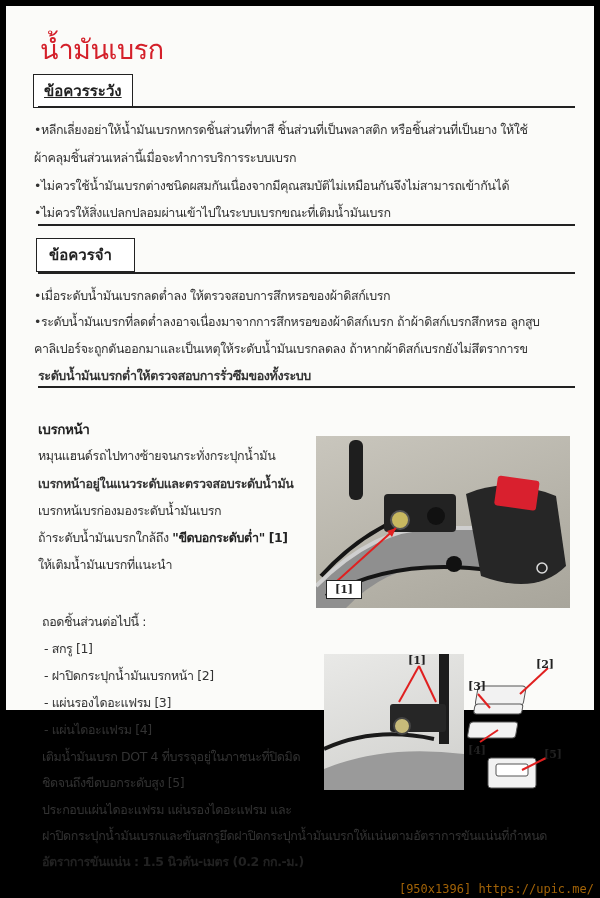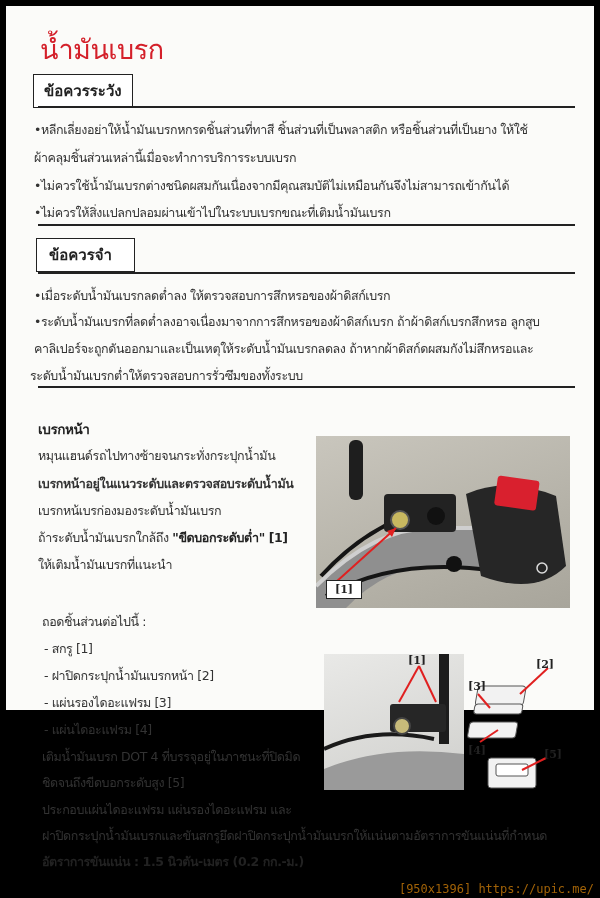--- a/index.html
+++ b/index.html
@@ -14,34 +14,34 @@
   .label{position:absolute;font-size:11px;font-weight:bold;color:#222;font-family:"DejaVu Serif","Liberation Serif",serif;}
   .footer-badge{position:absolute;right:6px;bottom:2px;color:#a16207;font-size:12px;font-family:"DejaVu Sans Mono","Liberation Mono",monospace;}
 </style>
 </head>
 <body>
 
 <div class="page">
 
   <div class="title">น้ำมันเบรก</div>
 
-  <div class="boxhead" style="left:27px;top:68px;">ข้อควรระวัง</div>
+  <div class="boxhead" style="left:27px;top:68px;text-decoration:underline;">ข้อควรระวัง</div>
   <div class="rule" style="top:100px;"></div>
   <div class="txt" style="left:28px;top:114px;">•หลีกเลี่ยงอย่าให้น้ำมันเบรกหกรดชิ้นส่วนที่ทาสี ชิ้นส่วนที่เป็นพลาสติก หรือชิ้นส่วนที่เป็นยาง ให้ใช้</div>
   <div class="txt" style="left:28px;top:142px;">ผ้าคลุมชิ้นส่วนเหล่านี้เมื่อจะทำการบริการระบบเบรก</div>
   <div class="txt" style="left:28px;top:170px;">•ไม่ควรใช้น้ำมันเบรกต่างชนิดผสมกันเนื่องจากมีคุณสมบัติไม่เหมือนกันจึงไม่สามารถเข้ากันได้</div>
   <div class="txt" style="left:28px;top:197px;">•ไม่ควรให้สิ่งแปลกปลอมผ่านเข้าไปในระบบเบรกขณะที่เติมน้ำมันเบรก</div>
   <div class="rule" style="top:218px;"></div>
 
   <div class="boxhead" style="left:30px;top:232px;padding:4px 22px 4px 12px;">ข้อควรจำ</div>
   <div class="rule" style="top:266px;"></div>
   <div class="txt" style="left:28px;top:280px;">•เมื่อระดับน้ำมันเบรกลดต่ำลง ให้ตรวจสอบการสึกหรอของผ้าดิสก์เบรก</div>
   <div class="txt" style="left:28px;top:306px;text-align:right;">•ระดับน้ำมันเบรกที่ลดต่ำลงอาจเนื่องมาจากการสึกหรอของผ้าดิสก์เบรก ถ้าผ้าดิสก์เบรกสึกหรอ ลูกสูบ</div>
-  <div class="txt" style="left:28px;top:333px;">คาลิเปอร์จะถูกดันออกมาและเป็นเหตุให้ระดับน้ำมันเบรกลดลง ถ้าหากผ้าดิสก์ดผสมกังไม่สึกหรอและ</div>
-  <div class="txt" style="left:24px;top:360px;">ระดับน้ำมันเบรกต่ำให้ตรวจสอบการรั่วซึมของทั้งระบบ</div>
+  <div class="txt" style="left:28px;top:333px;">คาลิเปอร์จะถูกดันออกมาและเป็นเหตุให้ระดับน้ำมันเบรกลดลง ถ้าหากผ้าดิสก์เบรกยังไม่สึตราการข</div>
+  <div class="txt" style="left:32px;top:360px;font-weight:bold;">ระดับน้ำมันเบรกต่ำให้ตรวจสอบการรั่วซึมของทั้งระบบ</div>
   <div class="rule" style="top:380px;"></div>
 
   <div class="txt bold" style="left:32px;top:412px;font-size:13.5px;">เบรกหน้า</div>
   <div class="txt" style="left:32px;top:440px;">หมุนแฮนด์รถไปทางซ้ายจนกระทั่งกระปุกน้ำมัน</div>
   <div class="txt" style="left:32px;top:468px;font-weight:bold;">เบรกหน้าอยู่ในแนวระดับและตรวจสอบระดับน้ำมัน</div>
   <div class="txt" style="left:32px;top:495px;">เบรกหน้เบรก่องมองระดับน้ำมันเบรก</div>
   <div class="txt" style="left:32px;top:522px;">
     <span>ถ้าระดับน้ำมันเบรกใกล้ถึง </span><span class="bold">"ขีดบอกระดับต่ำ" [1]</span>
   </div>
   <div class="txt" style="left:32px;top:549px;">ให้เติมน้ำมันเบรกที่แนะนำ</div>

